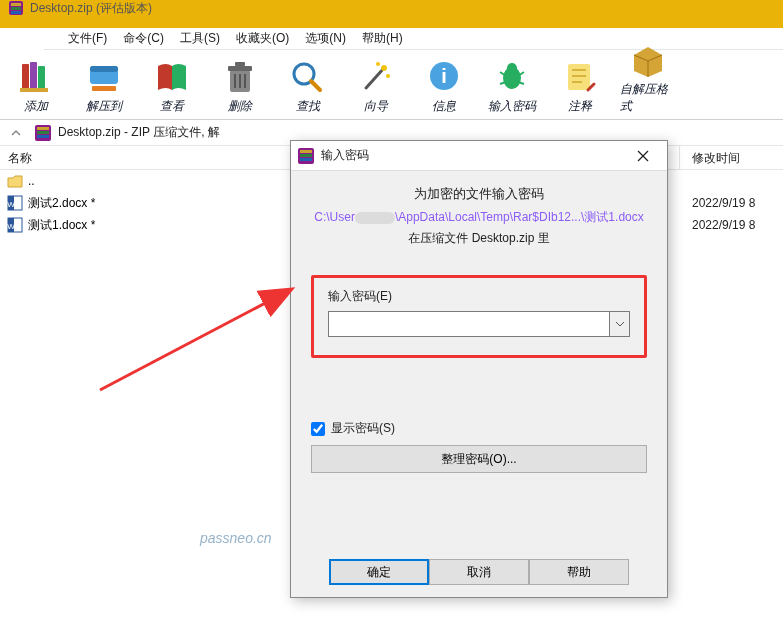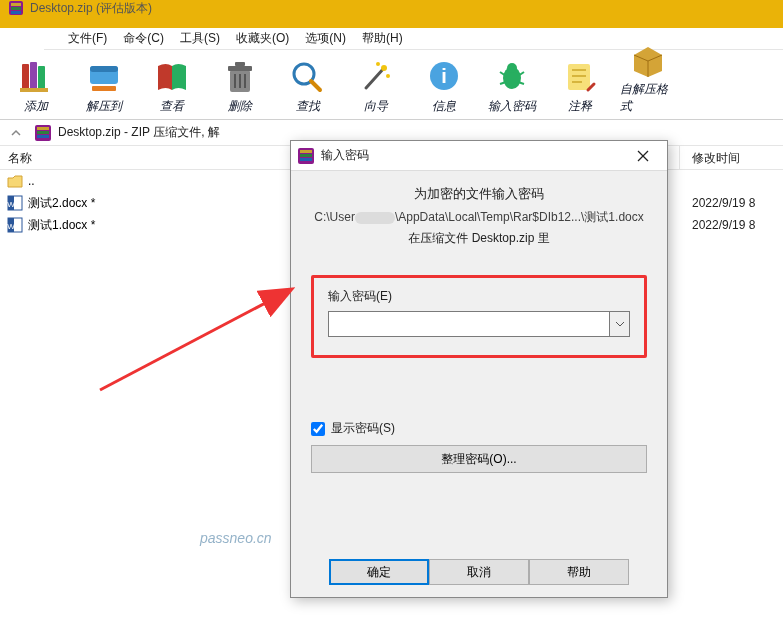--- a/index.html
+++ b/index.html
@@ -40,21 +40,21 @@
 .row .ficon { width: 18px; height: 18px; margin-right: 4px; display: flex; align-items: center; justify-content: center; }
 
 
 .dialog { position: absolute; left: 290px; top: 140px; width: 378px; height: 458px; background: #f0f0f0; border: 1px solid #888; box-shadow: 3px 3px 12px rgba(0,0,0,.25); }
 .dlg-title { height: 30px; background: #fff; display: flex; align-items: center; padding: 0 6px; border-bottom: 1px solid #ddd; }
 .dlg-title .dlg-icon { width: 18px; height: 18px; margin-right: 6px; }
 .dlg-title .dlg-caption { font-size: 12px; color: #222; flex: 1; }
 .dlg-title .dlg-close { width: 36px; height: 24px; display: flex; align-items: center; justify-content: center; cursor: pointer; }
 .dlg-body { padding: 14px 20px 10px 20px; }
 .dlg-body .msg1 { text-align: center; font-size: 13px; color: #222; }
-.dlg-body .msg2 { text-align: center; font-size: 12px; color: #404040; margin-top: 6px; }
+.dlg-body .msg2 { text-align: center; font-size: 12px; color: #8b5cf6; margin-top: 6px; }
 .dlg-body .msg3 { text-align: center; font-size: 12px; color: #222; margin-top: 4px; }
 
 .redbox { border: 3px solid #e33; border-radius: 2px; margin-top: 28px; padding: 10px 14px 18px 14px; }
 .redbox .lbl { font-size: 12px; color: #222; margin-bottom: 6px; }
 .pwd-wrap { display: flex; }
 .pwd-input { flex: 1; height: 26px; border: 1px solid #7a7a7a; background: #fff; padding: 0 6px; font-size: 12px; }
 .pwd-drop { width: 20px; height: 26px; border: 1px solid #7a7a7a; border-left: none; background: #efefef; display: flex; align-items: center; justify-content: center; cursor: pointer; }
 
 .chk-row { margin-top: 62px; display: flex; align-items: center; gap: 6px; }
 .chk-row input { width: 14px; height: 14px; }

